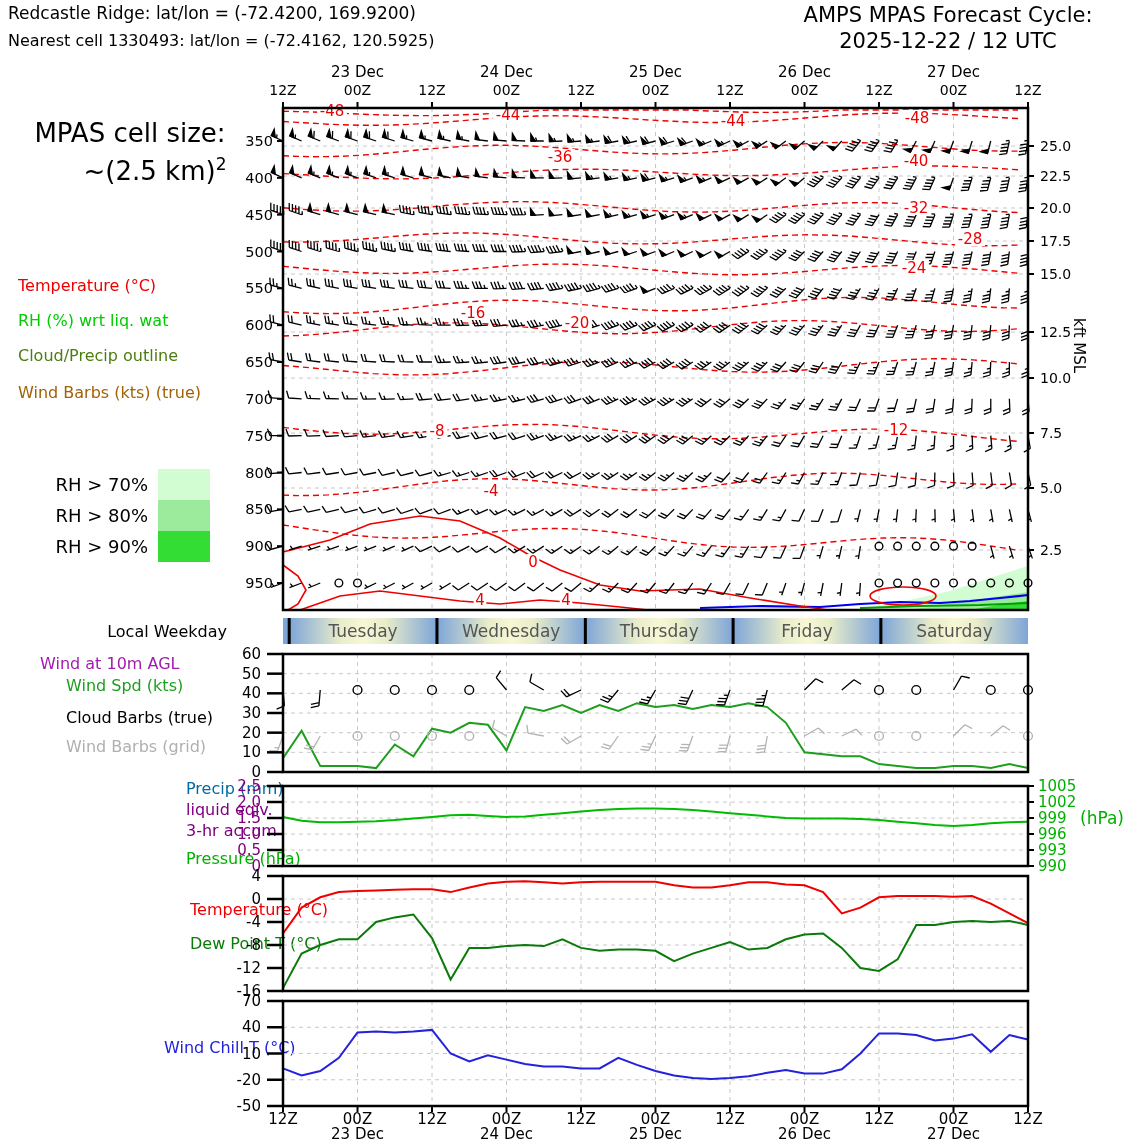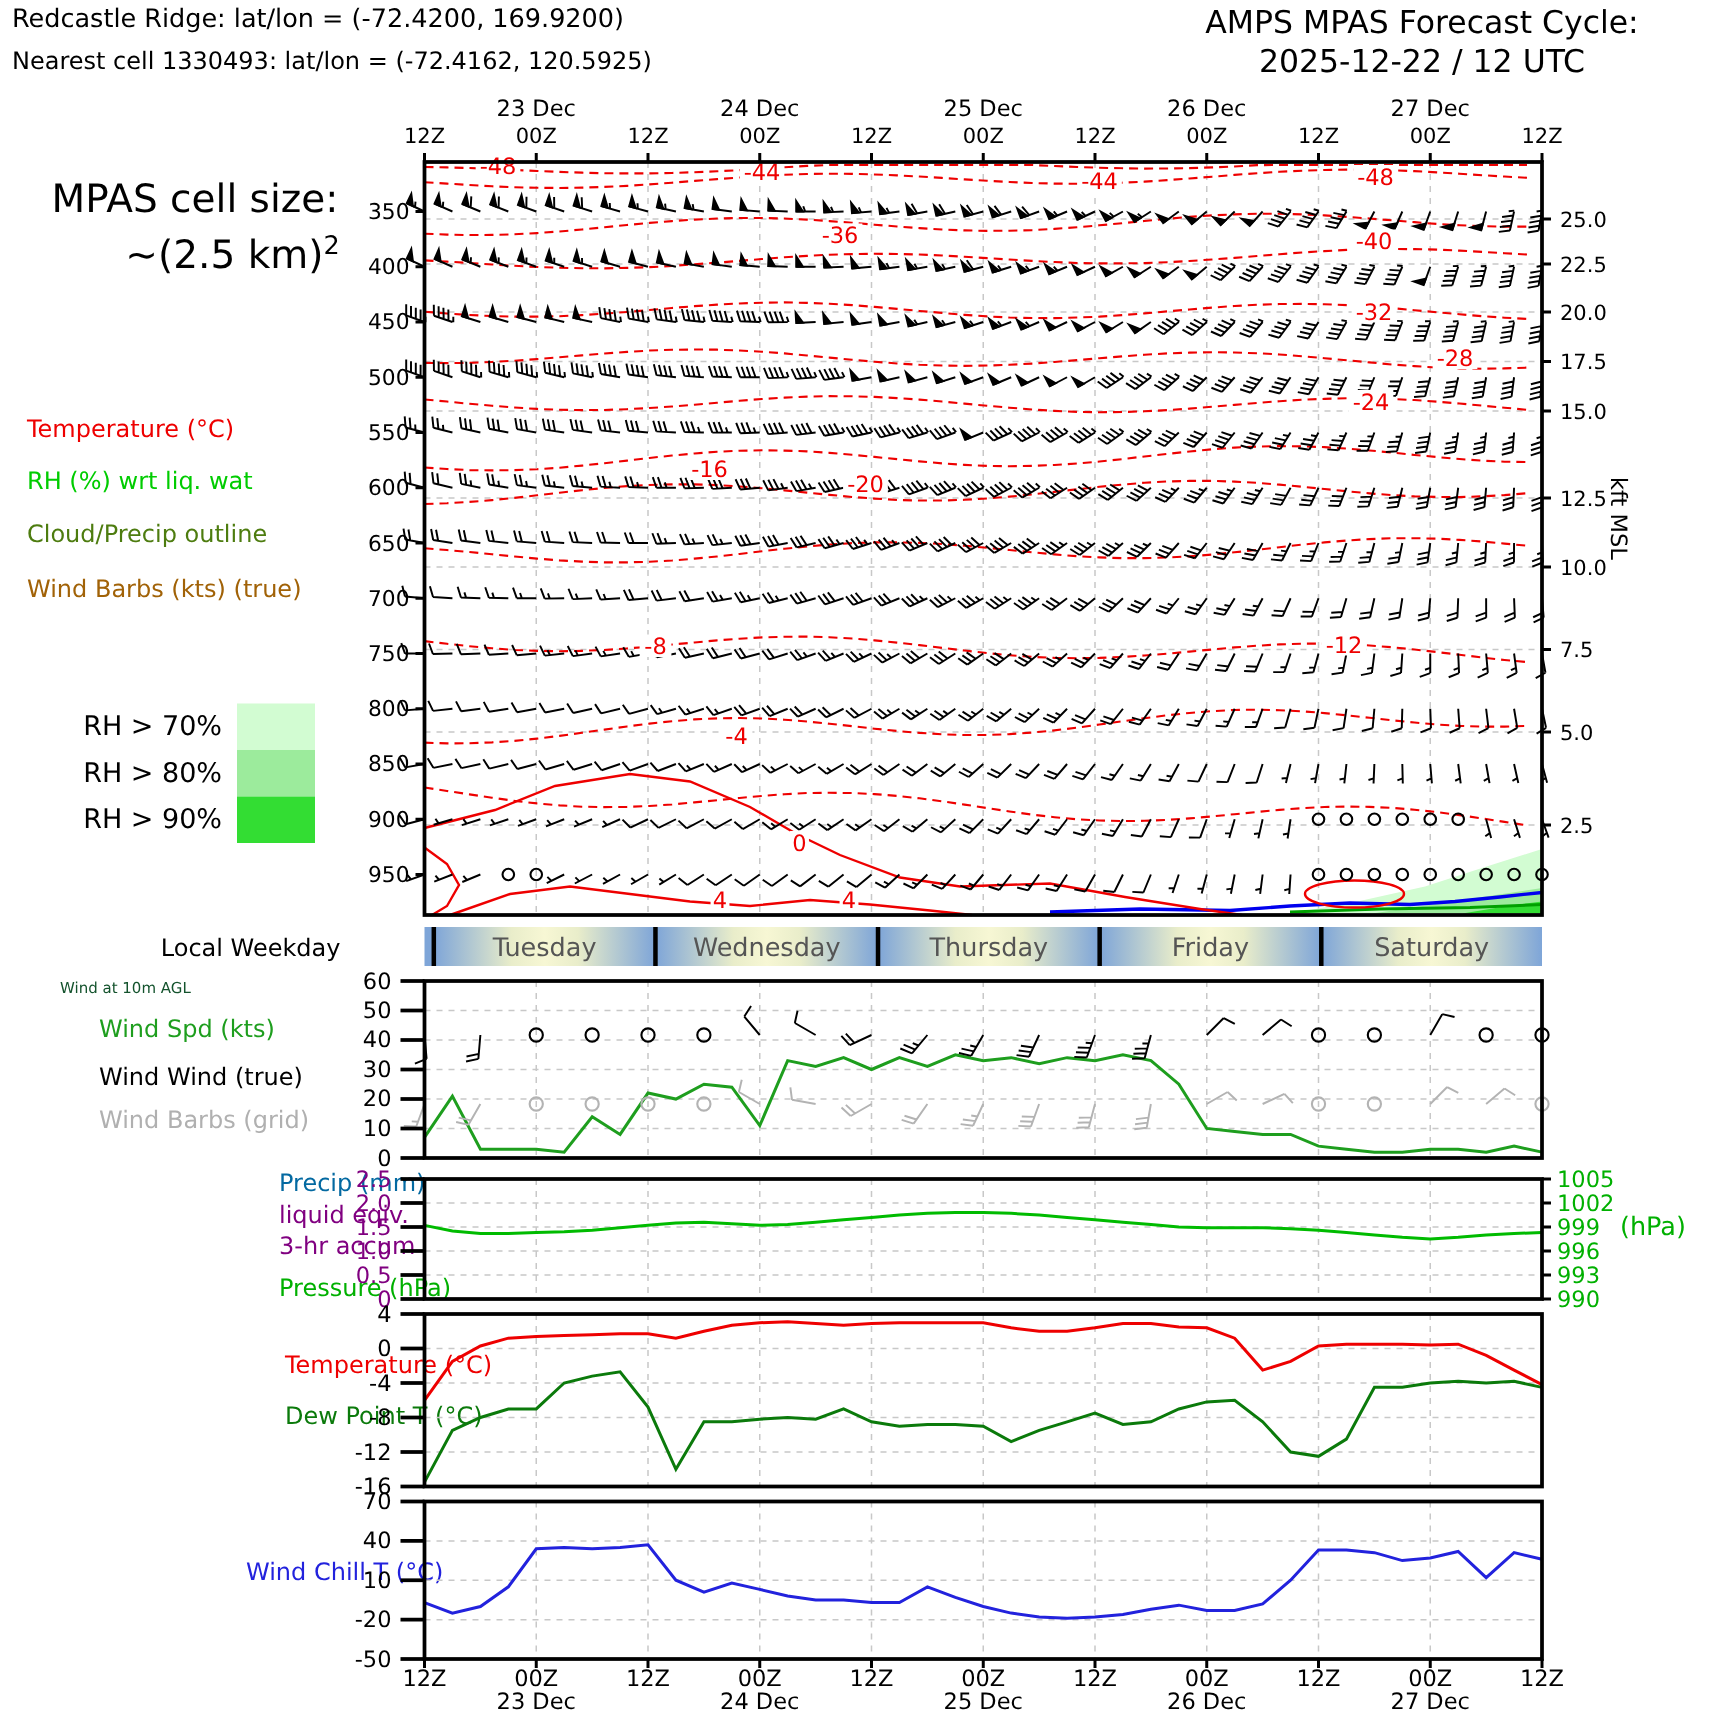--- a/index.html
+++ b/index.html
@@ -5,21 +5,21 @@
   html,body{margin:0;padding:0;background:#fff;}
   body{width:1140px;height:1140px;position:relative;font-family:"DejaVu Sans",sans-serif;overflow:hidden;}
   .abs{position:absolute;white-space:nowrap;}
   .ttl{font-size:17px;color:#000;}
   .sub{font-size:16px;color:#000;}
   .cyc{font-size:21px;color:#000;text-align:center;width:370px;}
   .cell{font-size:26px;color:#000;text-align:center;width:250px;}
   .leg{font-size:16px;}
   .rhlab{font-size:18px;color:#000;text-align:right;width:120px;}
   .rhbox{width:52px;height:31px;}
-  .small{font-size:10px;color:#14532d;}
+  .small{font-size:16px;color:#a21caf;}
   .band-label{font-size:16px;color:#000;text-align:right;width:215px;}
   svg{position:absolute;left:0;top:0;}
 </style>
 </head>
 <body>
 
 <div class="abs ttl" style="left:8px;top:3px;">Redcastle Ridge: lat/lon = (-72.4200, 169.9200)</div>
 <div class="abs sub" style="left:8px;top:31px;">Nearest cell 1330493: lat/lon = (-72.4162, 120.5925)</div>
 <div class="abs cyc" style="left:763px;top:3px;">AMPS MPAS Forecast Cycle:</div>
 <div class="abs cyc" style="left:763px;top:29px;">2025-12-22 / 12 UTC</div>
@@ -35,21 +35,21 @@
 <div class="abs rhlab" style="left:28px;top:474px;">RH &gt; 70%</div>
 <div class="abs rhlab" style="left:28px;top:505px;">RH &gt; 80%</div>
 <div class="abs rhlab" style="left:28px;top:536px;">RH &gt; 90%</div>
 <div class="abs rhbox" style="left:158px;top:469px;background:#d2fcd2;"></div>
 <div class="abs rhbox" style="left:158px;top:500px;background:#9ceb9c;"></div>
 <div class="abs rhbox" style="left:158px;top:531px;background:#33dd33;"></div>
 
 <div class="abs band-label" style="left:12px;top:622px;">Local Weekday</div>
 <div class="abs small" style="left:40px;top:654px;">Wind at 10m AGL</div>
 <div class="abs leg" style="left:66px;top:676px;color:#1e9e1e;">Wind Spd (kts)</div>
-<div class="abs leg" style="left:66px;top:708px;color:#000;">Wind Wind (true)</div>
+<div class="abs leg" style="left:66px;top:708px;color:#000;">Cloud Barbs (true)</div>
 <div class="abs leg" style="left:66px;top:737px;color:#b0b0b0;">Wind Barbs (grid)</div>
 
 <div class="abs leg" style="left:186px;top:779px;color:#0369a1;">Precip (mm)</div>
 <div class="abs leg" style="left:186px;top:800px;color:#800080;">liquid eqiv.</div>
 <div class="abs leg" style="left:186px;top:821px;color:#800080;">3-hr accum</div>
 <div class="abs leg" style="left:186px;top:849px;color:#00b000;">Pressure (hPa)</div>
 <div class="abs" style="left:1080px;top:808px;color:#00b000;font-size:17px;">(hPa)</div>
 
 <div class="abs leg" style="left:190px;top:900px;color:#ee0000;">Temperature (°C)</div>
 <div class="abs leg" style="left:190px;top:934px;color:#0b7a0b;">Dew Point T (°C)</div>

